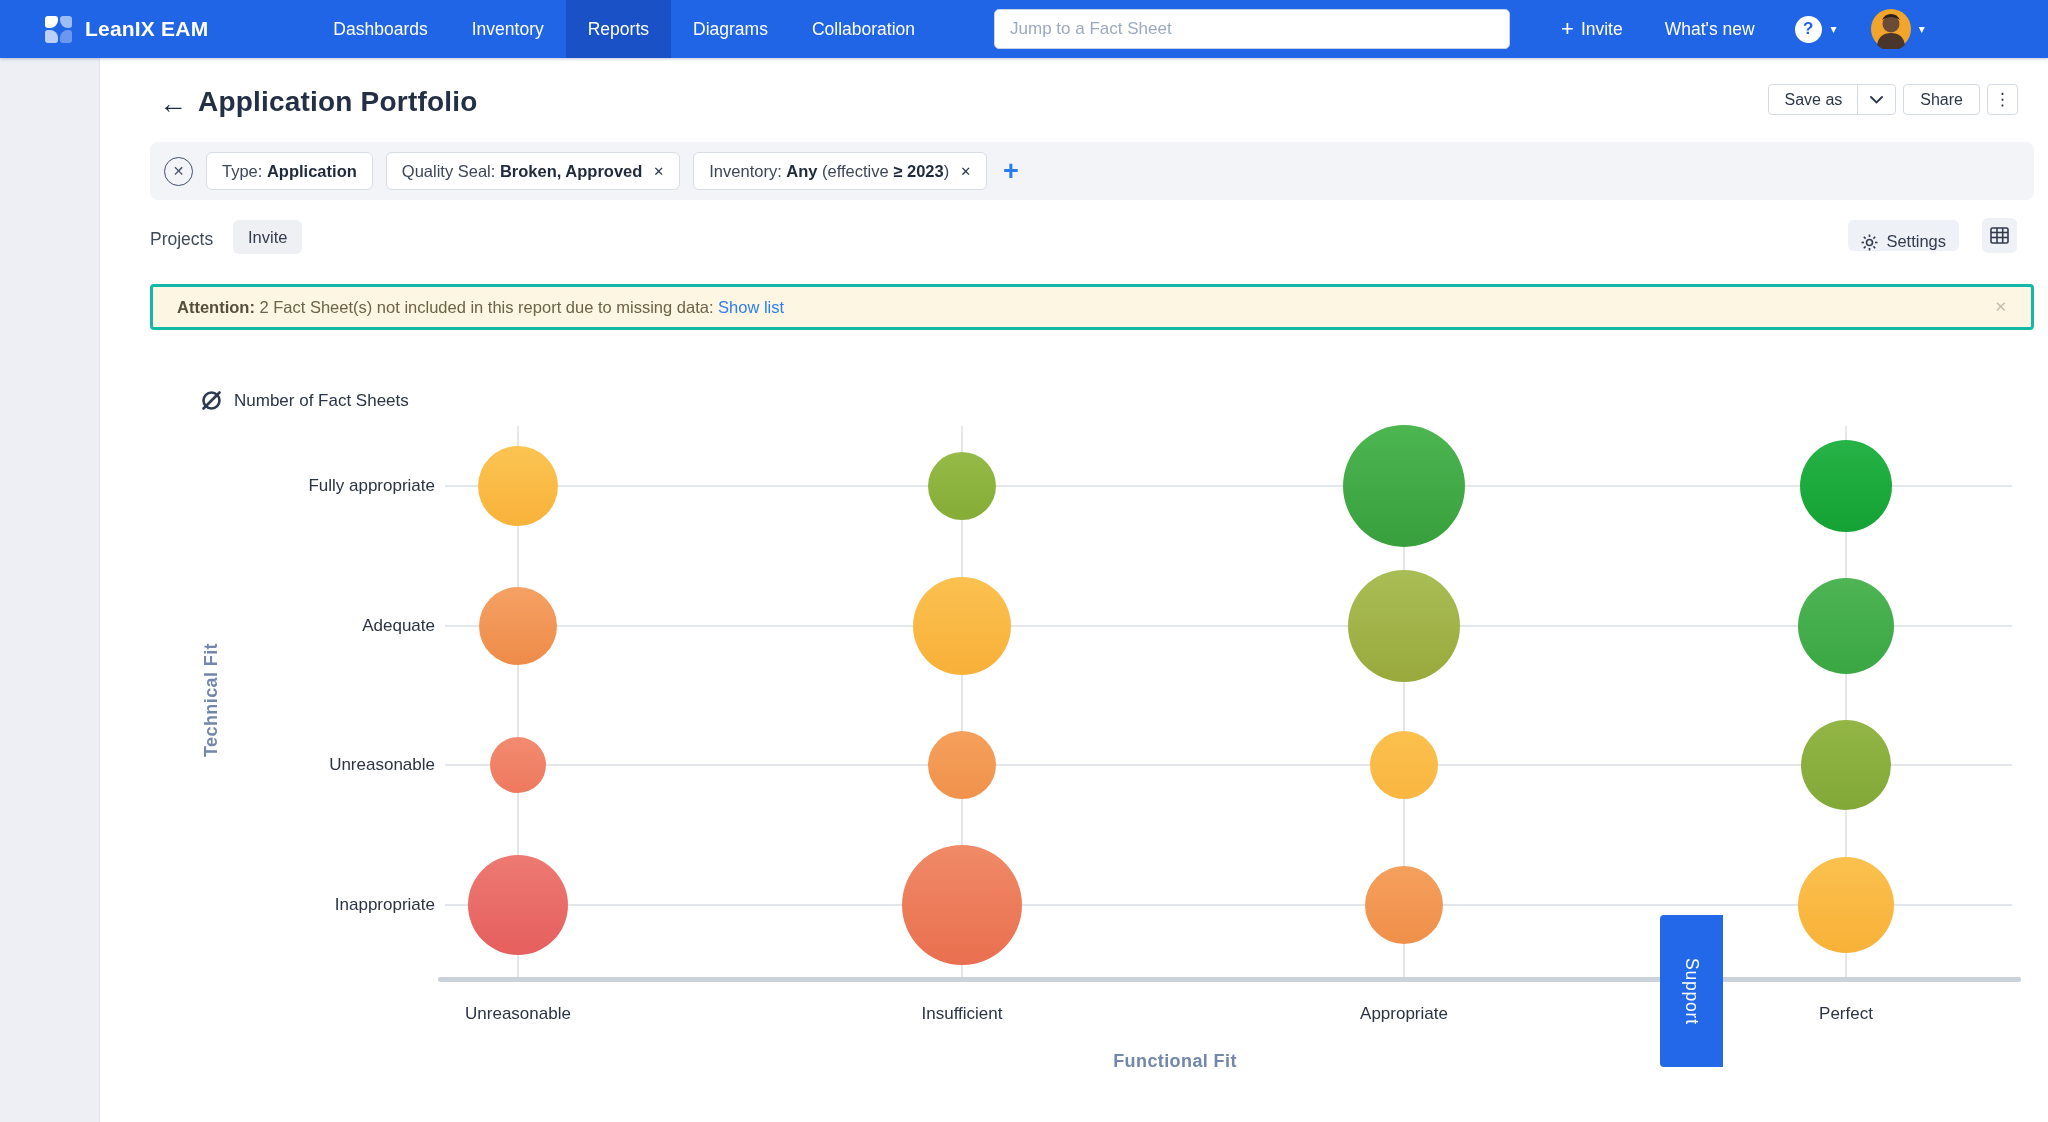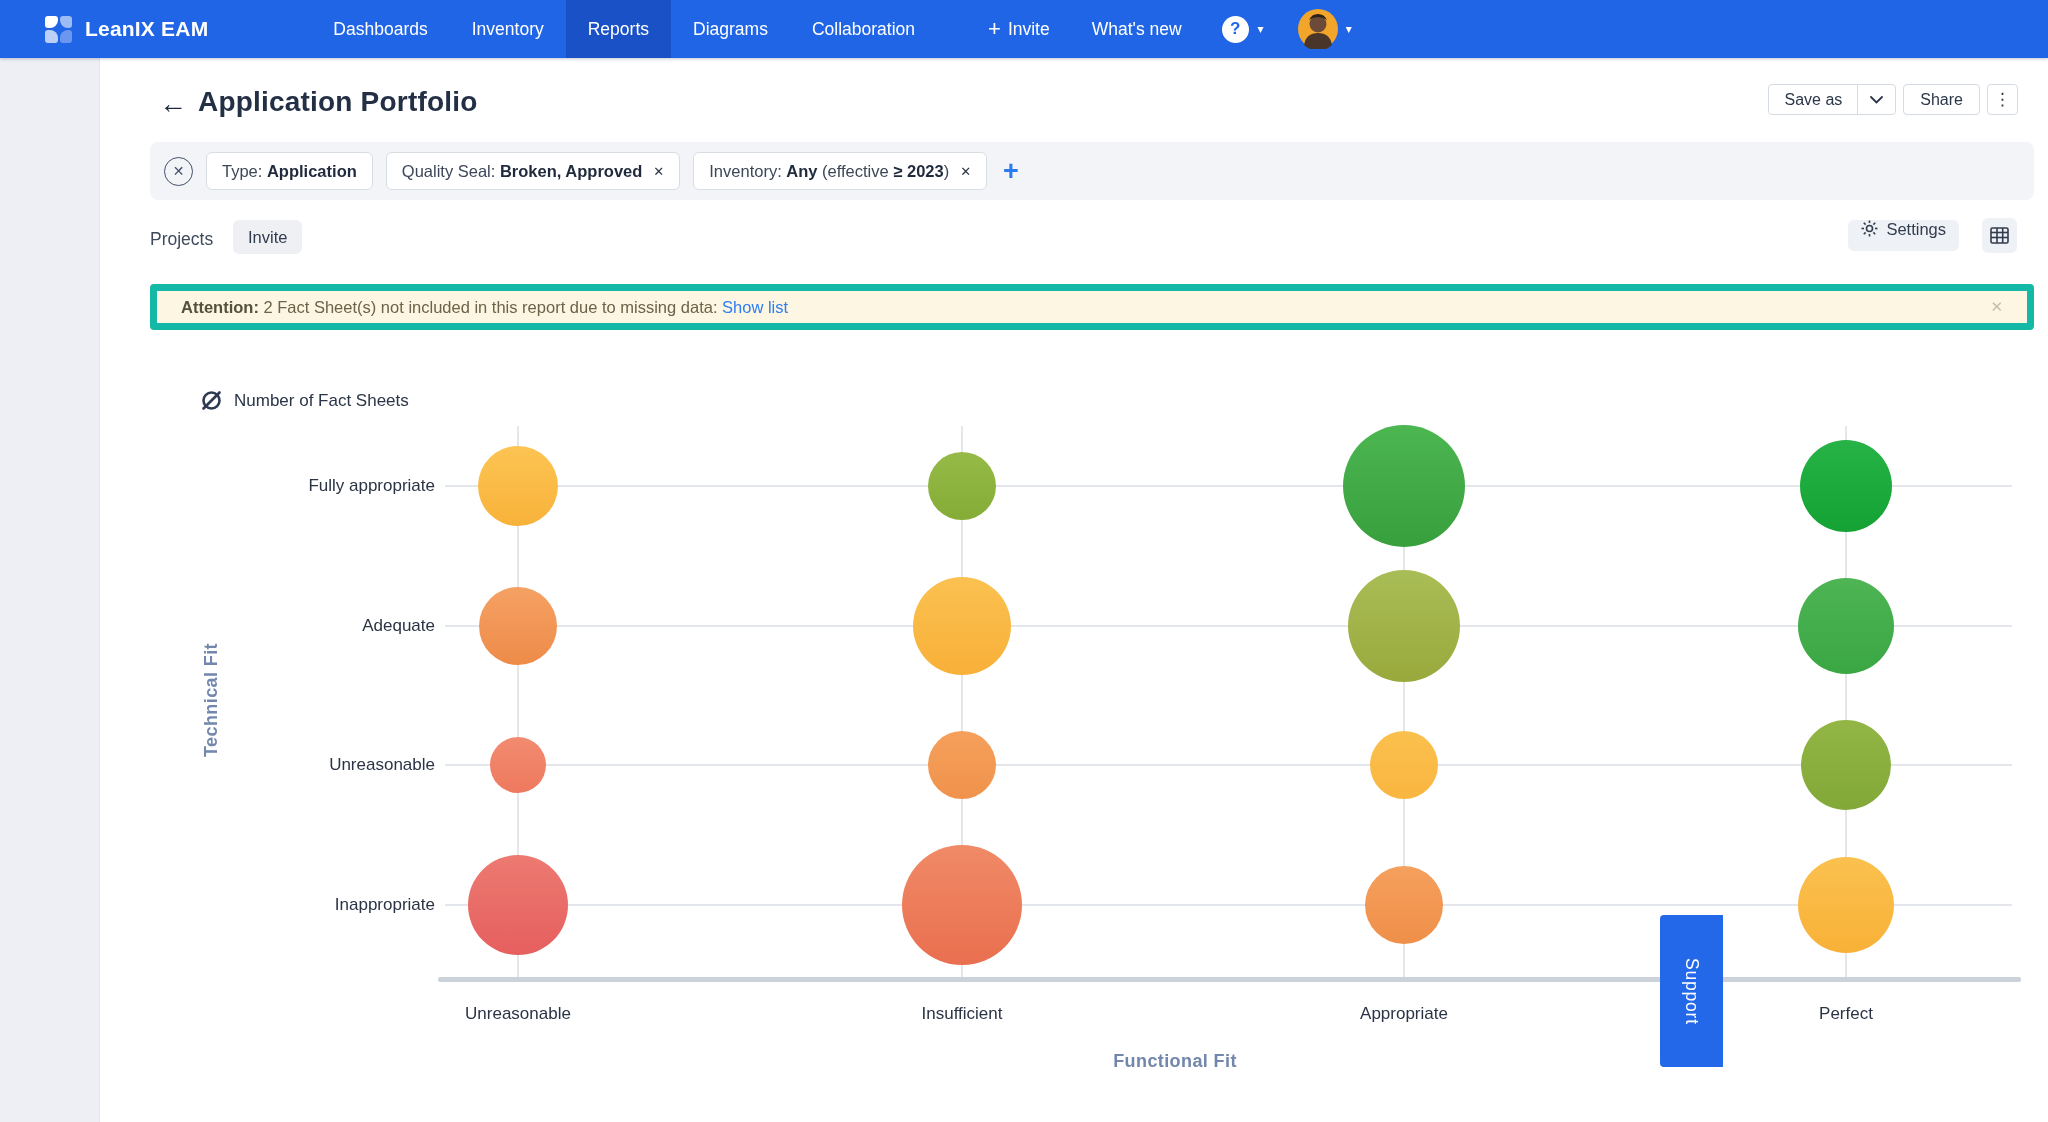--- a/index.html
+++ b/index.html
@@ -61,28 +61,28 @@
     height:38px; padding:0 15px; font-size:16.5px; color:#3d4758; cursor:pointer; white-space:nowrap; }
   .chip b { color:#1f2a3c; }
   .chip .chip-x { font-size:13px; color:#2a3547; }
   .filter-add { background:none; border:none; color:#2b7bf0; font-size:27px; font-weight:600; cursor:pointer; margin-left:3px; line-height:1; }
 
   
   .projects-label { position:absolute; left:50px; top:171px; font-size:17.5px; color:#3f4a5c; }
   .select-btn { position:absolute; left:133px; top:162px; height:34px; padding:0 15px; background:#eef0f4;
     border:none; border-radius:6px; font-size:16.5px; color:#333c4e; cursor:pointer; font-family:"Liberation Sans",sans-serif; }
   .right-tools { position:absolute; right:31px; top:160px; display:flex; align-items:center; gap:23px; }
-  .settings-btn { height:31px; display:flex; align-items:flex-start; gap:8px; background:#eef1f5; border:none;
+  .settings-btn { height:31px; display:flex; align-items:flex-end; gap:8px; background:#eef1f5; border:none;
     border-radius:6px; padding:0 13px; font-size:16.5px; color:#333c4e; cursor:pointer; font-family:"Liberation Sans",sans-serif; }
   .gridview-btn { width:35px; height:35px; background:#eef1f5; border:none; border-radius:6px; display:flex;
     align-items:center; justify-content:center; cursor:pointer; }
 
   
   .banner { position:absolute; left:50px; top:226px; width:1884px; height:46px; background:#fcf6e2;
-    border:7px solid #14b8a6; border-radius:4px; display:flex; align-items:center; padding:0 24px; font-size:16.5px; }
+    border:3px solid #14b8a6; border-radius:4px; display:flex; align-items:center; padding:0 24px; font-size:16.5px; }
   .banner b { color:#55503c; }
   .banner .msg { color:#6e6248; }
   .banner a { color:#2d7ef0; text-decoration:none; cursor:pointer; }
   .banner-close { margin-left:auto; color:#c6bea6; font-size:15px; cursor:pointer; }
 
   
   .legend { position:absolute; left:100px; top:331px; display:flex; align-items:center; gap:11px; }
   .legend-text { font-size:17px; color:#2a3547; }
   .gridline { position:absolute; background:#e3e7ec; }
   .axis-base { position:absolute; background:#ccd2d9; border-radius:2px; }
@@ -111,20 +111,21 @@
         </span>
       <span class="brand-name">LeanIX EAM</span>
     </div>
     <nav class="nav-items" id="nav-items">
         <div class="nav-item">Dashboards</div>
         <div class="nav-item">Inventory</div>
         <div class="nav-item active">Reports</div>
         <div class="nav-item">Diagrams</div>
         <div class="nav-item">Collaboration</div>
       </nav>
+    <input class="nav-search" type="text" placeholder="Jump to a Fact Sheet" style="">
     <div class="nav-right">
       <div class="nav-invite">
         <span class="plus">+</span>
         <span>Invite</span>
       </div>
       <div class="nav-whatsnew">What's new</div>
       <div class="nav-help">
         <span class="help-circle">?</span>
         <span class="caret">▾</span>
       </div>

